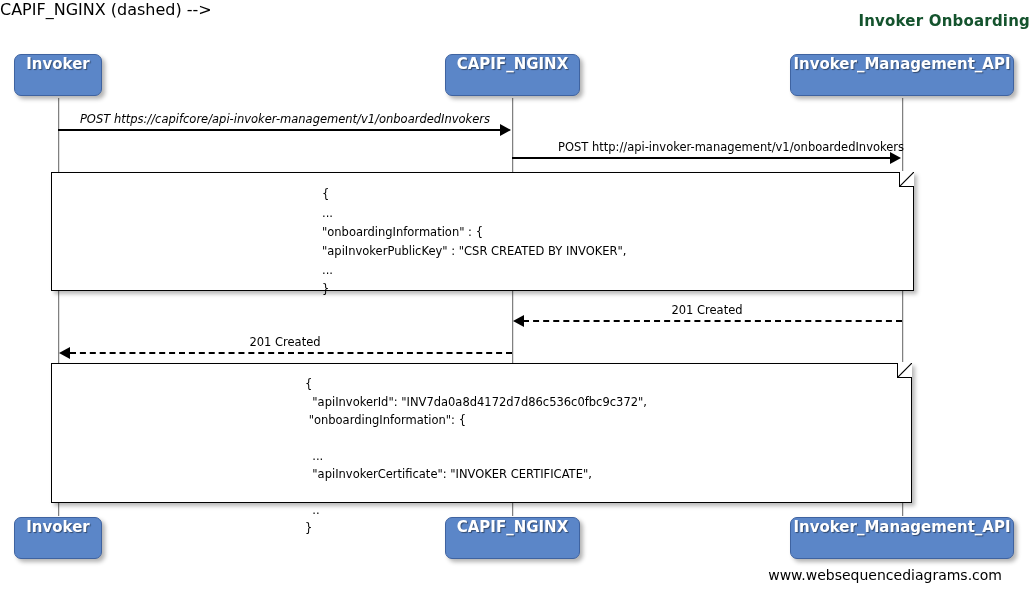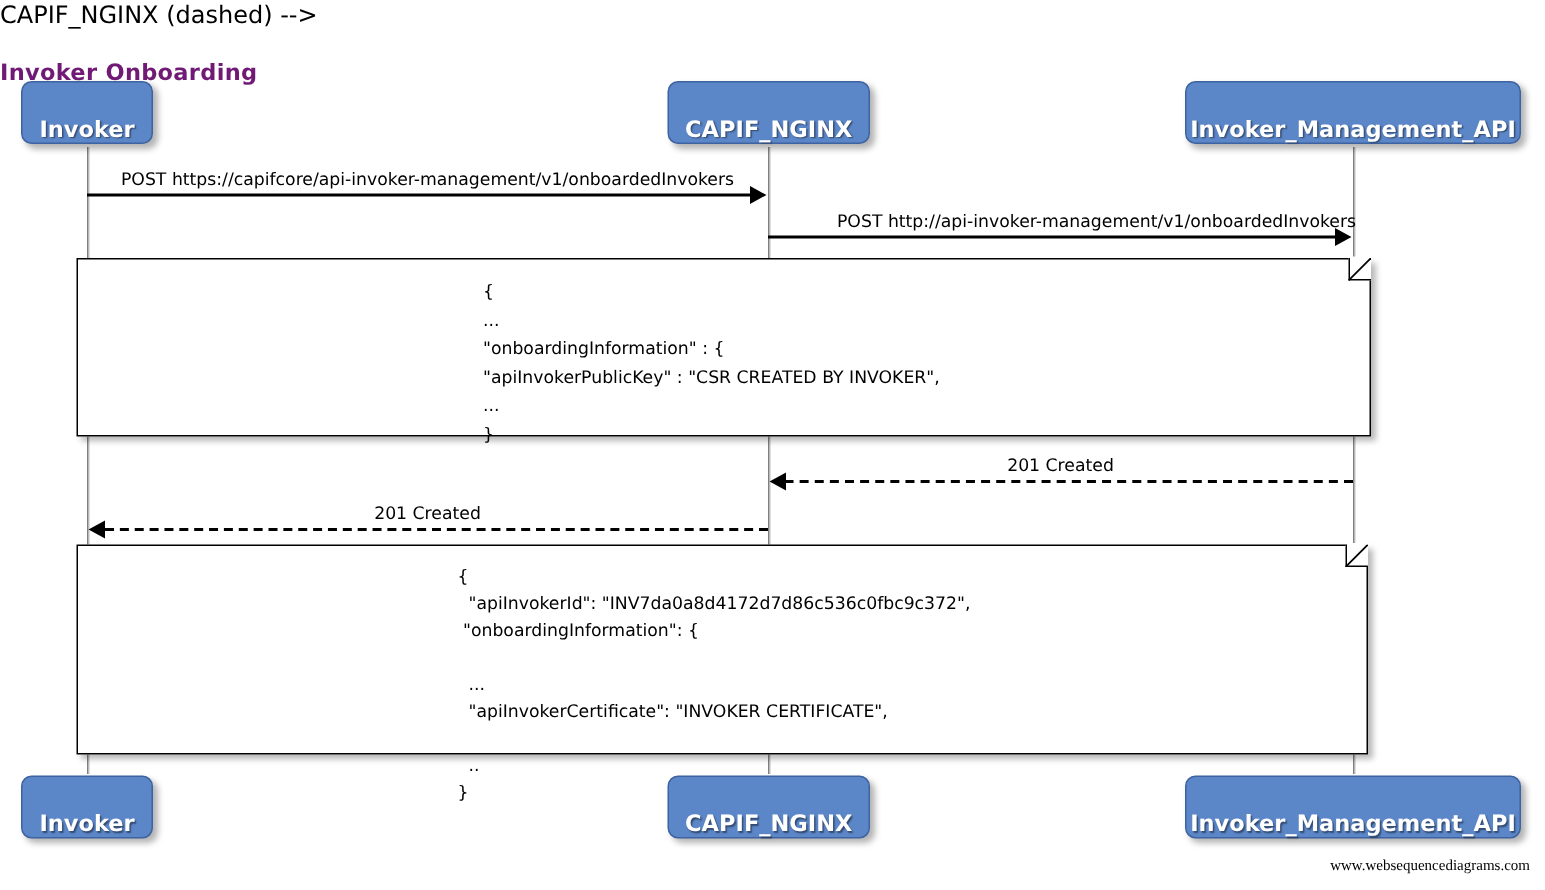--- a/index.html
+++ b/index.html
@@ -17,41 +17,40 @@
     background: #ffffff;
     overflow: hidden;
   }
 
   
   .diagram-title {
     position: absolute;
     left: 0;
     top: 12px;
     width: 1030px;
-    text-align: left;
+    text-align: right;
     font-size: 15px;
     font-weight: bold;
-    color: #701a75;
+    color: #14532d;
     letter-spacing: 0.2px;
-    margin-top: 27px;
   }
 
   
   .participant {
     position: absolute;
     box-sizing: border-box;
     background: #5b86c8;
     border: 1px solid #3f63a0;
     border-radius: 7px;
     box-shadow: 3px 3px 4px rgba(0,0,0,0.30);
     color: #ffffff;
     font-size: 15px;
     font-weight: bold;
     display: flex;
-    align-items: flex-end;
+    align-items: flex-start;
     justify-content: center;
     text-shadow: 1px 1px 1px rgba(0,0,0,0.45);
     white-space: nowrap;
   }
 
   
   .lifeline {
     position: absolute;
     width: 1px;
     background: #808080;
@@ -129,26 +128,25 @@
     font-size: 11.5px;
     line-height: 19px;
     color: #000000;
     white-space: pre;
     font-family: "DejaVu Sans", sans-serif;
   }
 
   
   .footer {
     position: absolute;
-    right: 10px;
+    right: 28px;
     bottom: 10px;
-    font-size: 10px;
+    font-size: 14px;
     color: #000000;
     white-space: nowrap;
-    font-family: Liberation Serif, serif;
   }
 </style>
 </head>
 <body>
 
 <div id="canvas">
 
   
   <div class="diagram-title">Invoker Onboarding</div>
 
@@ -162,21 +160,21 @@
     <span>Invoker</span>
   </div>
   <div class="participant" style="left:445px; top:54px; width:135px; height:42px;">
     <span>CAPIF_NGINX</span>
   </div>
   <div class="participant" style="left:790px; top:54px; width:224px; height:42px;">
     <span>Invoker_Management_API</span>
   </div>
 
   
-  <div class="msg-label" style="left:58px; top:112px; width:454px;">POST https://capifcore/api-invoker-management/v1/onboardedInvokers</div>
+  <div class="msg-label" style="left:58px; top:112px; width:454px;font-style:italic;">POST https://capifcore/api-invoker-management/v1/onboardedInvokers</div>
   <div class="msg-line" style="left:58px; top:129px; width:443px;"></div>
   <div class="arrow-head right" style="left:500px; top:124px;"></div>
 
   
   <div class="msg-label" style="left:512px; top:140px; width:438px;">POST http://api-invoker-management/v1/onboardedInvokers</div>
   <div class="msg-line" style="left:512px; top:157px; width:379px;"></div>
   <div class="arrow-head right" style="left:890px; top:152px;"></div>
 
   
   <div class="note" style="left:51px; top:172px; width:863px; height:119px;">

